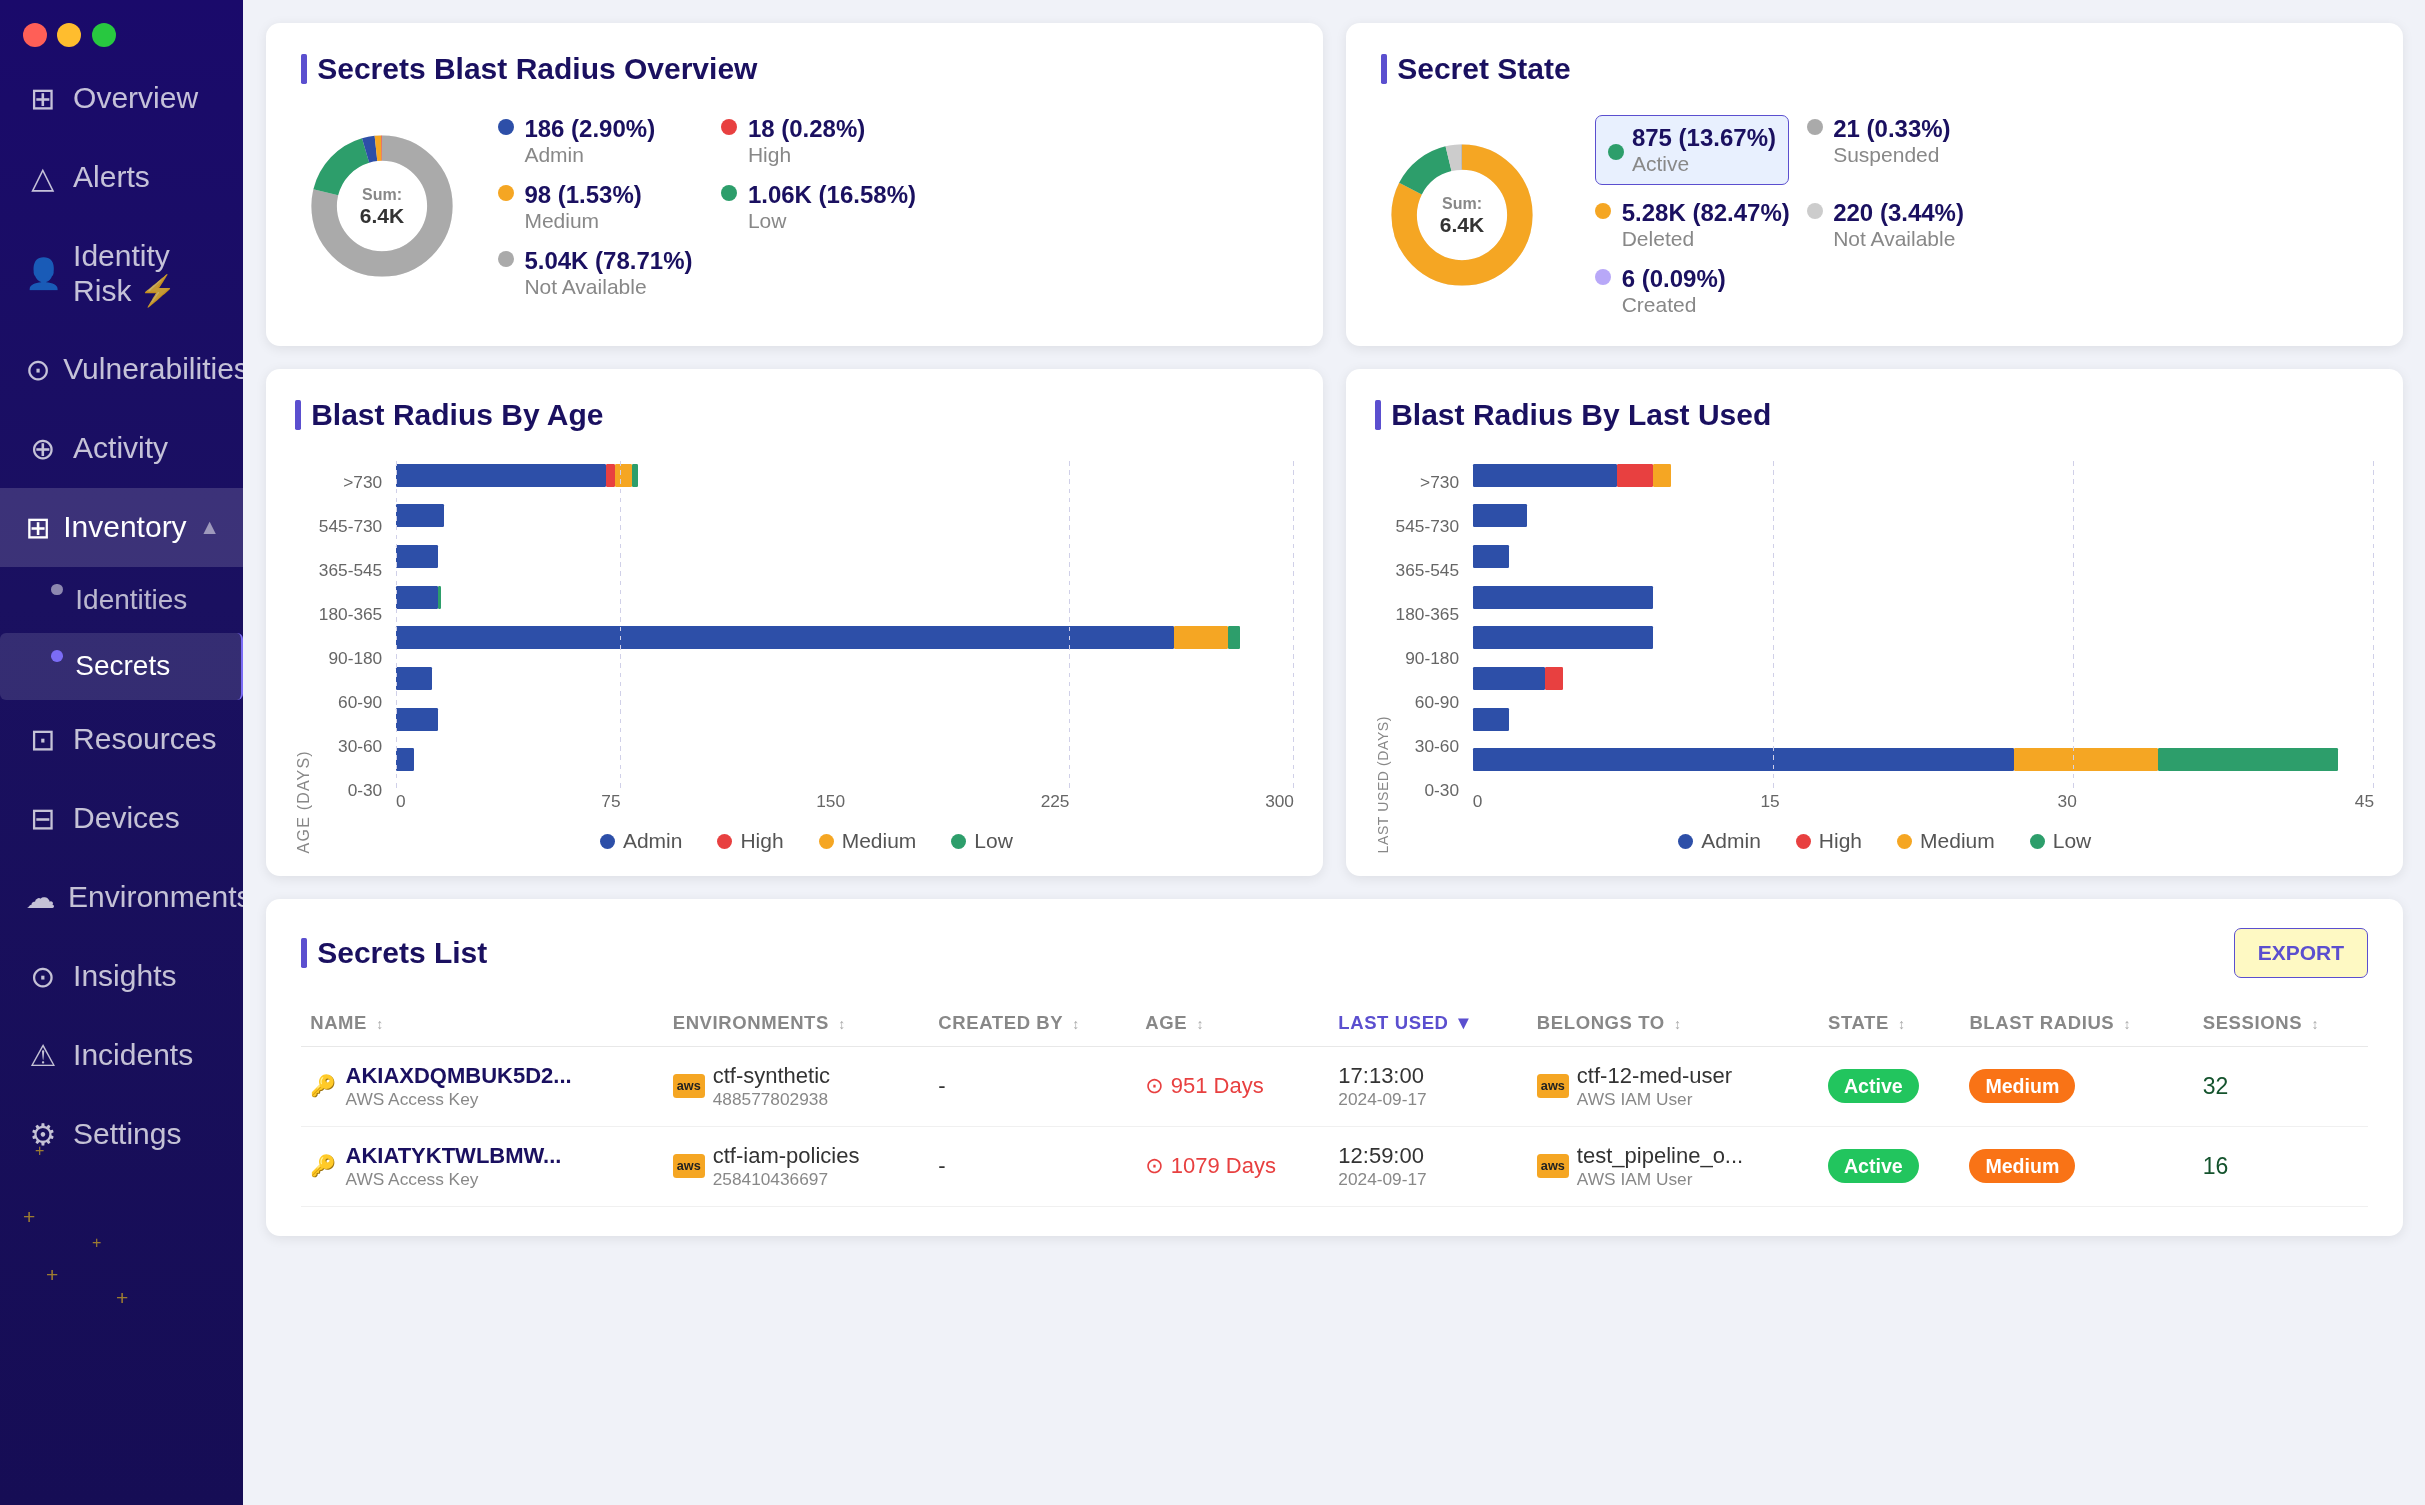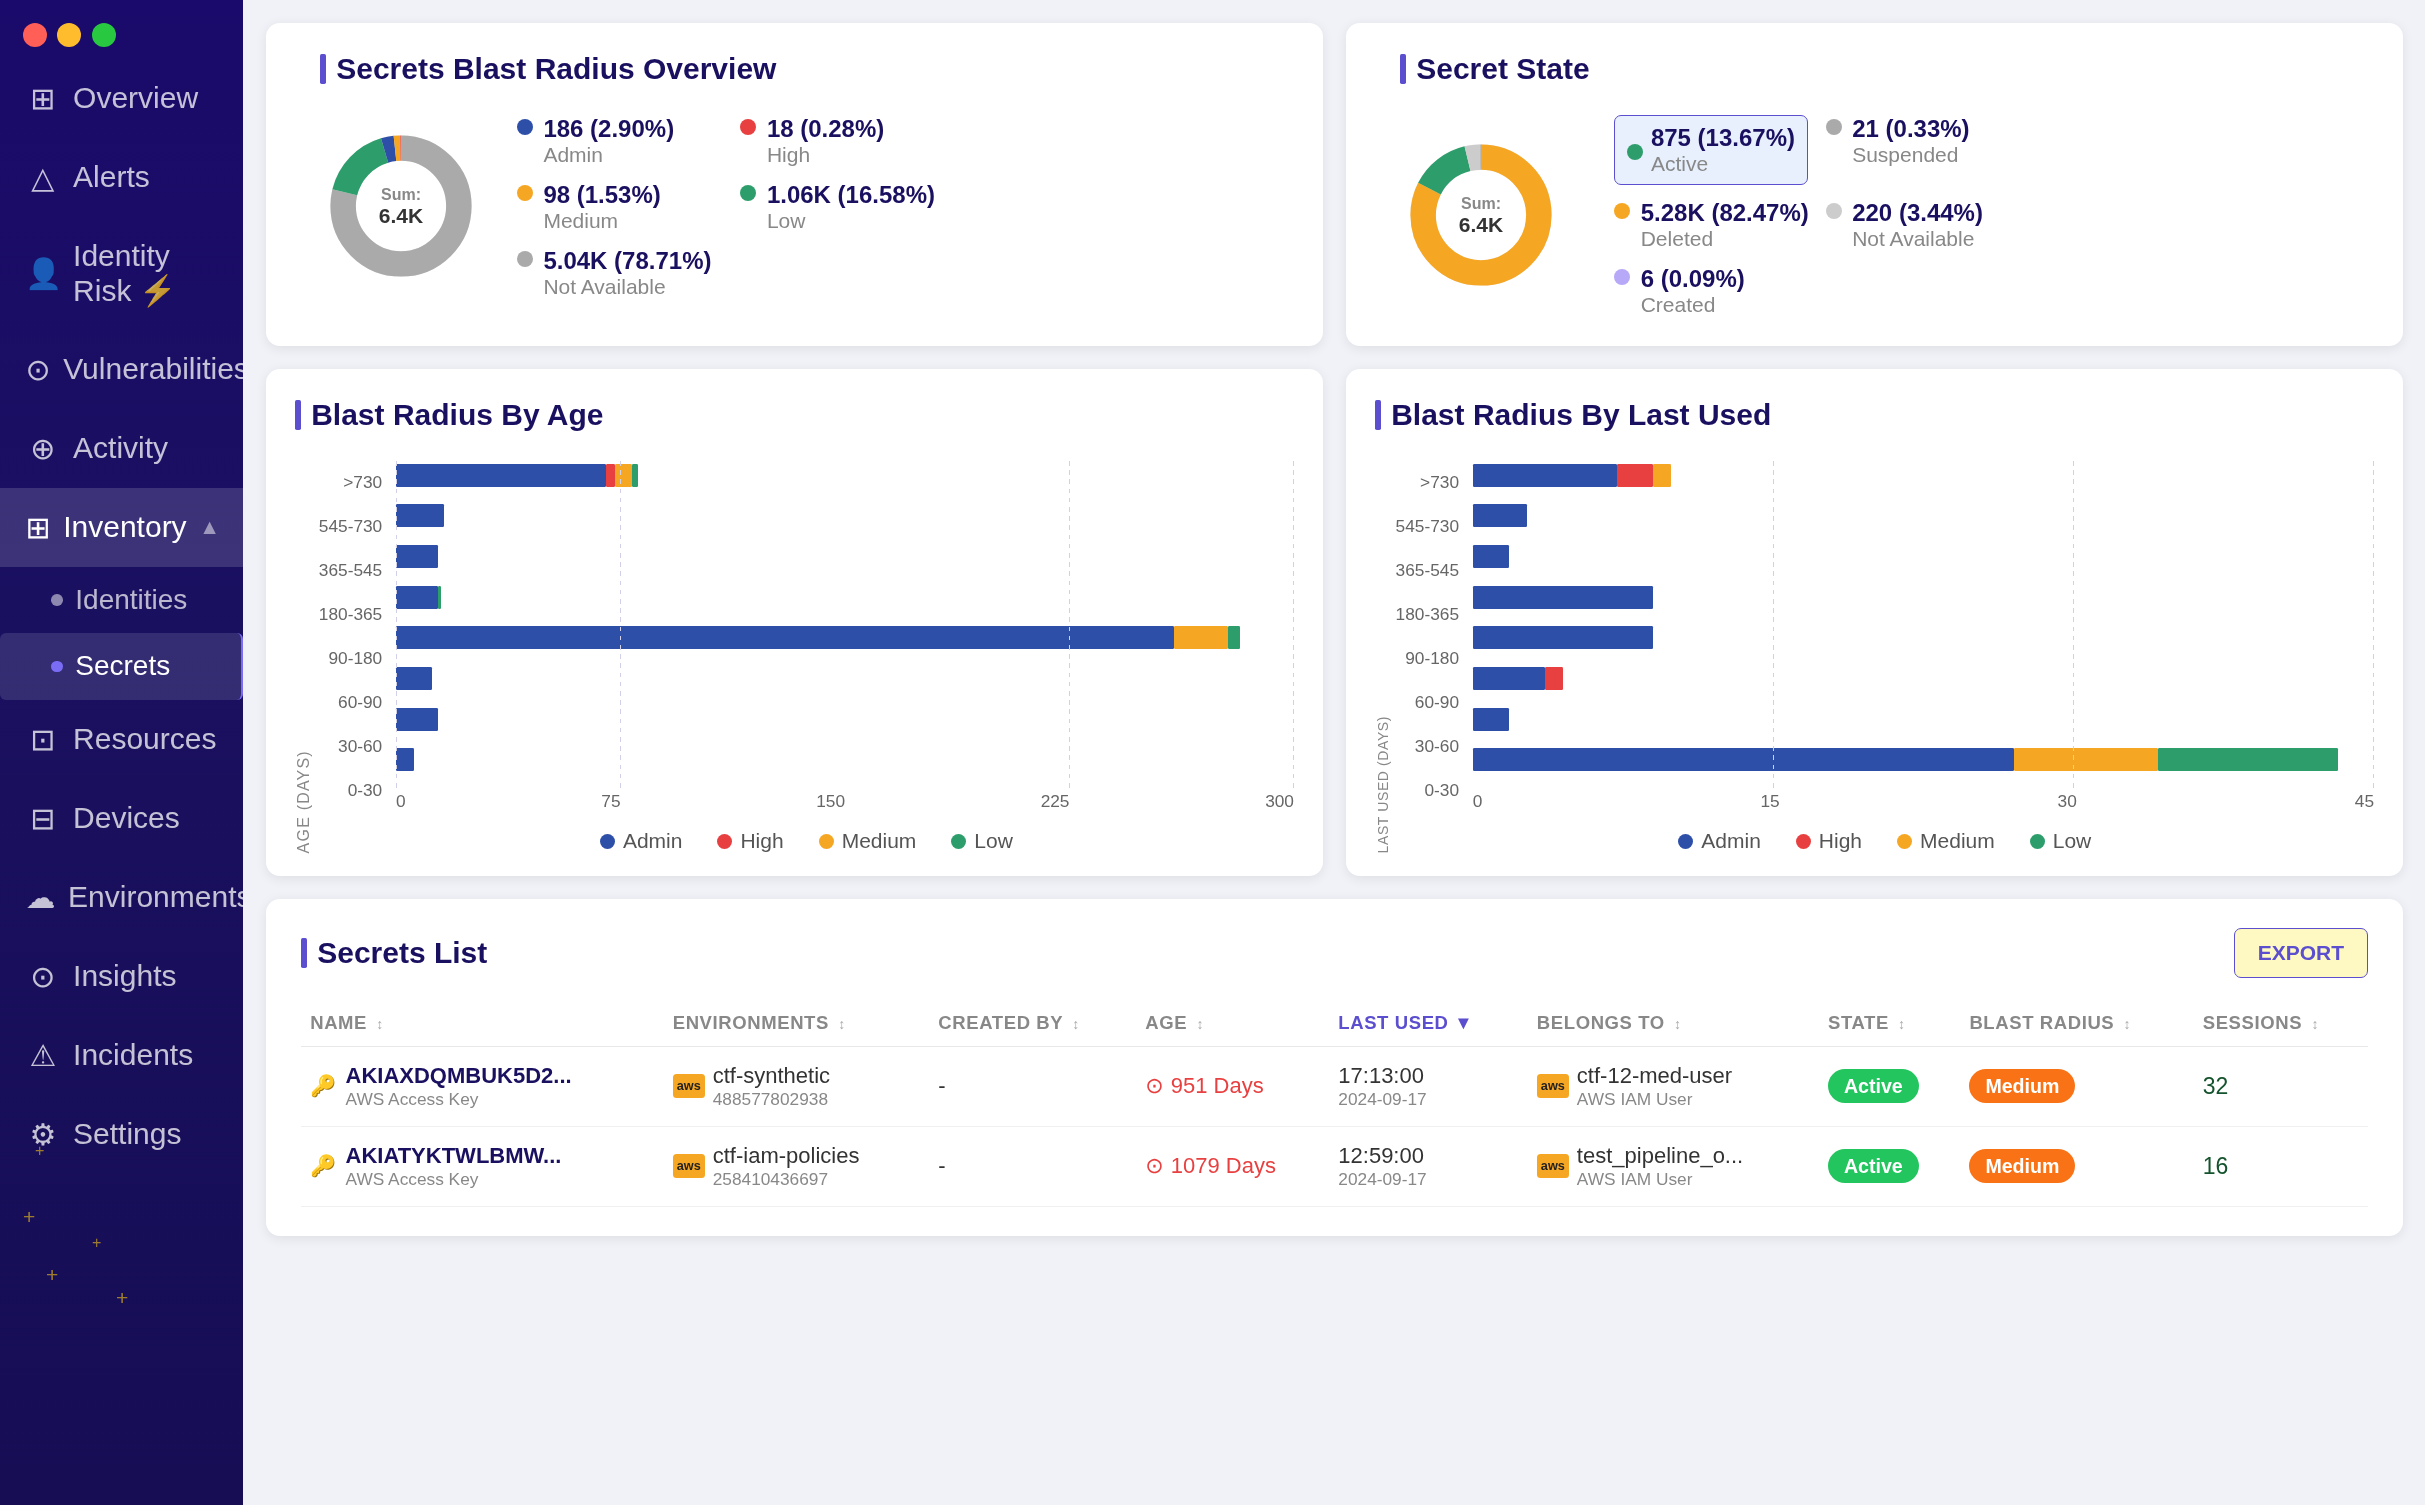--- a/index.html
+++ b/index.html
@@ -35,21 +35,21 @@
       font-weight: 500;
       cursor: pointer;
       border-radius: 0;
       transition: background 0.2s;
     }
     .nav-item.active { background: rgba(255,255,255,0.15); color: #fff; }
     .nav-icon { font-size: 30px; width: 35px; text-align: center; }
     .nav-label { font-size: 30px; flex: 1; }
     .nav-chevron { font-size: 21px; color: rgba(255,255,255,0.5); }
     .nav-subitem {
-      display: flex; align-items: center; gap: 12.7px;
+      display: flex; align-items: flex-start; gap: 12.7px;
       padding: 17.3px 25.4px 17.3px 51px;
       color: rgba(255,255,255,0.7);
       font-size: 28px;
       cursor: pointer;
     }
     .nav-subitem.active { color: #fff; border-radius: 6px; }
     .nav-subitem-dot { width: 11.6px; height: 11.6px; border-radius: 50%; background: rgba(255,255,255,0.5); }
     .nav-subitem.active .nav-subitem-dot { background: #7b6cf6; }
 
     .stars-decoration {
@@ -70,21 +70,21 @@
     .cards-row {
       display: grid;
       grid-template-columns: 1fr 1fr;
       gap: 23px;
       margin-bottom: 23px;
     }
 
     .card {
       background: #fff;
       border-radius: 14px;
-      padding: 29px 54px;
+      padding: 29px 35px;
       box-shadow: 0 2.3px 11.6px rgba(0,0,0,0.08);
     }
 
     .card-title {
       display: flex; align-items: center; gap: 10.4px;
       font-size: 30px;
       font-weight: 700;
       color: #1a1060;
       margin-bottom: 29px;
     }

